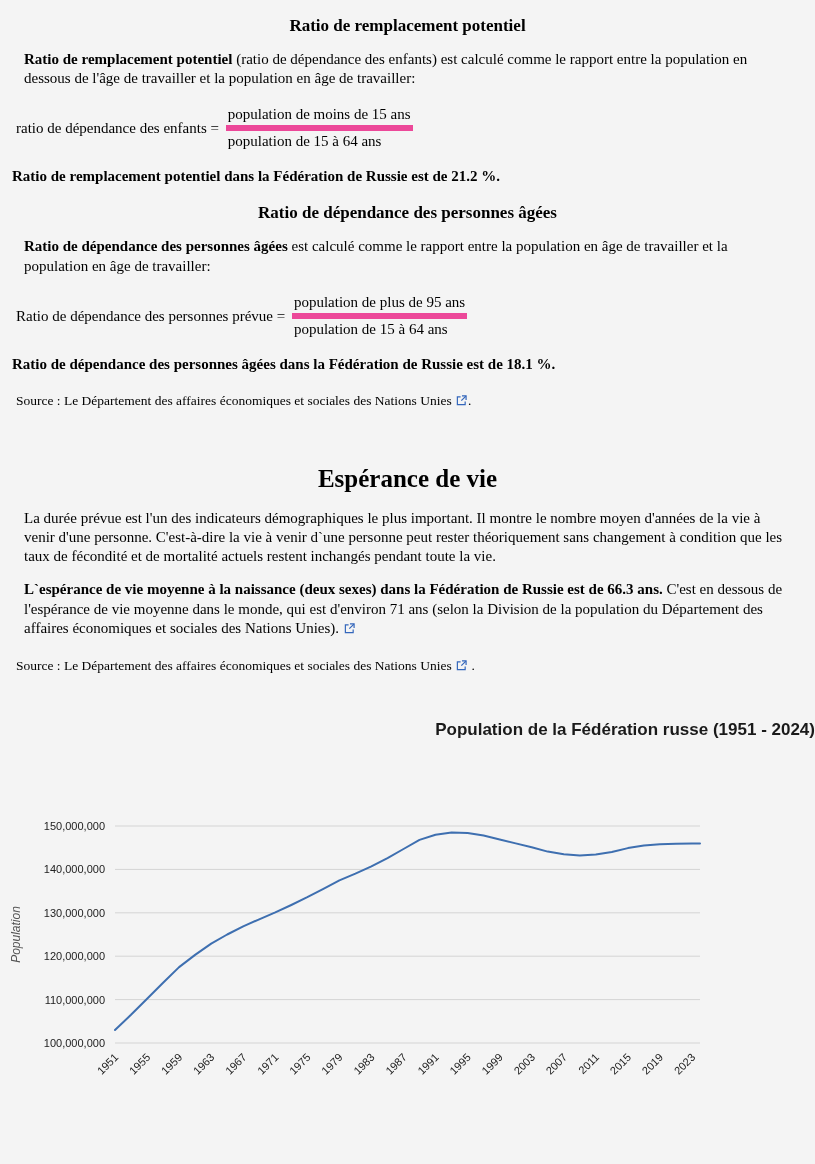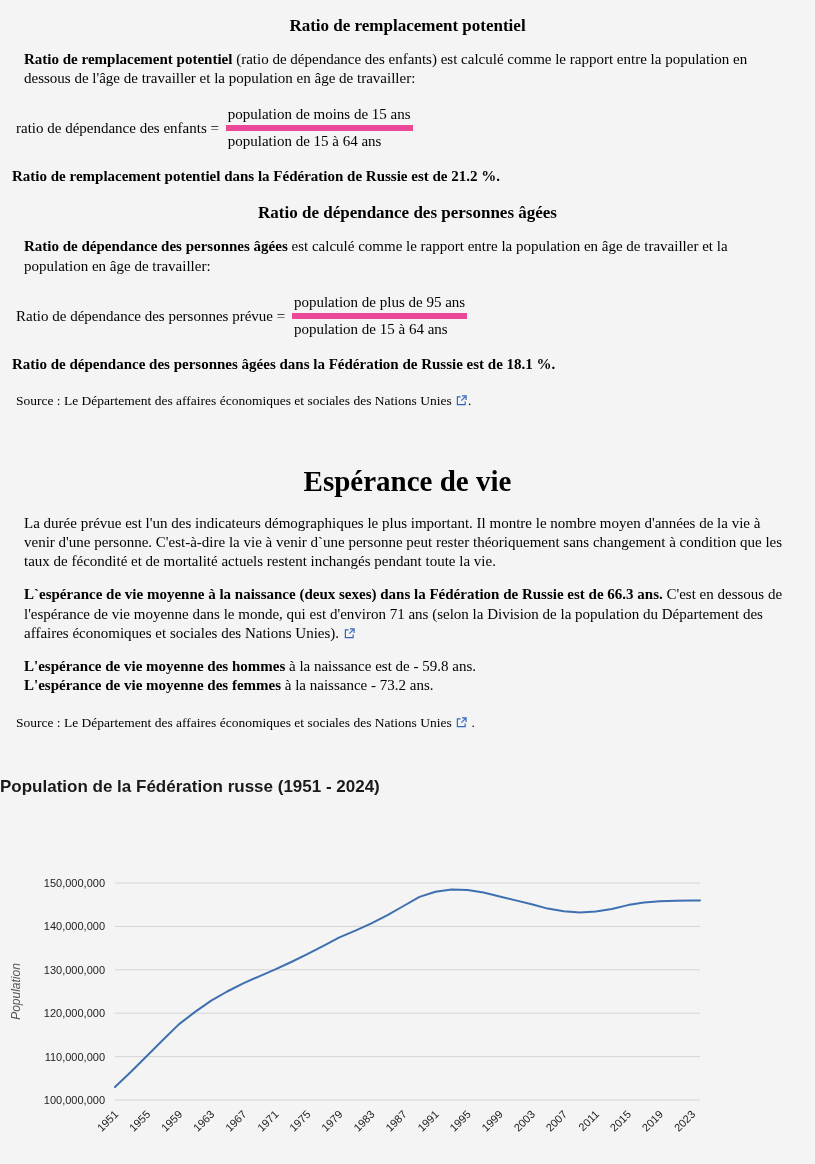--- a/index.html
+++ b/index.html
@@ -9,38 +9,38 @@
     color:#000;
     width:815px;
   }
   .page { padding:6px 12px 0; }
 
   h2.section-heading {
     font-size:17px; font-weight:bold; text-align:center;
     margin:10px 0 14px;
   }
   h1.big-heading {
-    font-size:29px; font-weight:bold; text-align:center;
+    font-size:25px; font-weight:bold; text-align:center;
     margin:56px 0 16px;
   }
   p.para { font-size:15px; line-height:1.28; margin:14px 12px; }
   p.result { font-size:15px; font-weight:bold; margin:18px 0; }
   .formula { margin:18px 4px; font-size:15px; }
   .formula-label { vertical-align:middle; }
   .fraction { display:inline-block; vertical-align:middle; text-align:left; margin-left:3px; }
   .fraction .num { display:block; border-bottom:6px solid #ec4899; padding:0 2px 2px; }
   .fraction .den { display:block; padding:2px 2px 0; }
   p.source { font-size:13.5px; margin:20px 4px; }
   .ext-icon { vertical-align:baseline; margin:0 1px; position:relative; top:1px; cursor:pointer; }
 
   .chart-section { margin:46px -12px 0; }
   .chart-title {
     font-family:"Liberation Sans", sans-serif;
     font-weight:bold; font-size:17px; color:#1a1a1a;
-    text-align:left; margin:0 0 4px;
+    text-align:right; margin:0 0 4px;
   }
   #population-chart { display:block; }
   .tick-label { font:11px "Liberation Sans", sans-serif; fill:#222; }
   .axis-title { font:italic 12px "Liberation Sans", sans-serif; fill:#555; }
 </style>
 </head>
 <body>
 
 <div class="page">
 
@@ -83,22 +83,20 @@
 
   <p class="para">La durée prévue est l'un des indicateurs démographiques le plus important. Il montre le nombre moyen d'années de la vie à venir d'une personne. C'est-à-dire la vie à venir d`une personne peut rester théoriquement sans changement à condition que les taux de fécondité et de mortalité actuels restent inchangés pendant toute la vie.</p>
 
   <p class="para"><b>L`espérance de vie moyenne à la naissance (deux sexes) dans la Fédération de Russie est de 66.3 ans.</b><span> C'est en dessous de l'espérance de vie moyenne dans le monde, qui est d'environ 71 ans (selon la Division de la population du Département des affaires économiques et sociales des Nations Unies).</span>
     <svg class="ext-icon" width="11" height="11" viewBox="0 0 12 12">
         <path d="M5 2H1.5v8.5H10V7" fill="none" stroke="#3366bb" stroke-width="1.3"></path>
         <path d="M6.5 1H11v4.5" fill="none" stroke="#3366bb" stroke-width="1.3"></path>
         <path d="M10.8 1.2L5.8 6.2" fill="none" stroke="#3366bb" stroke-width="1.3"></path>
       </svg></p>
 
-  <p class="para"><b>L'espérance de vie moyenne des hommes</b><span> à la naissance est de - 59.8 ans.</span><br>
-  <b>L'espérance de vie moyenne des femmes</b><span> à la naissance - 73.2 ans.</span></p>
 
   <p class="source"><span>Source : Le Département des affaires économiques et sociales des Nations Unies</span>
     <svg class="ext-icon" width="11" height="11" viewBox="0 0 12 12">
         <path d="M5 2H1.5v8.5H10V7" fill="none" stroke="#3366bb" stroke-width="1.3"></path>
         <path d="M6.5 1H11v4.5" fill="none" stroke="#3366bb" stroke-width="1.3"></path>
         <path d="M10.8 1.2L5.8 6.2" fill="none" stroke="#3366bb" stroke-width="1.3"></path>
       </svg><span> .</span></p>
 
   <div class="chart-section">
     <div class="chart-title">Population de la Fédération russe (1951 - 2024)</div>

